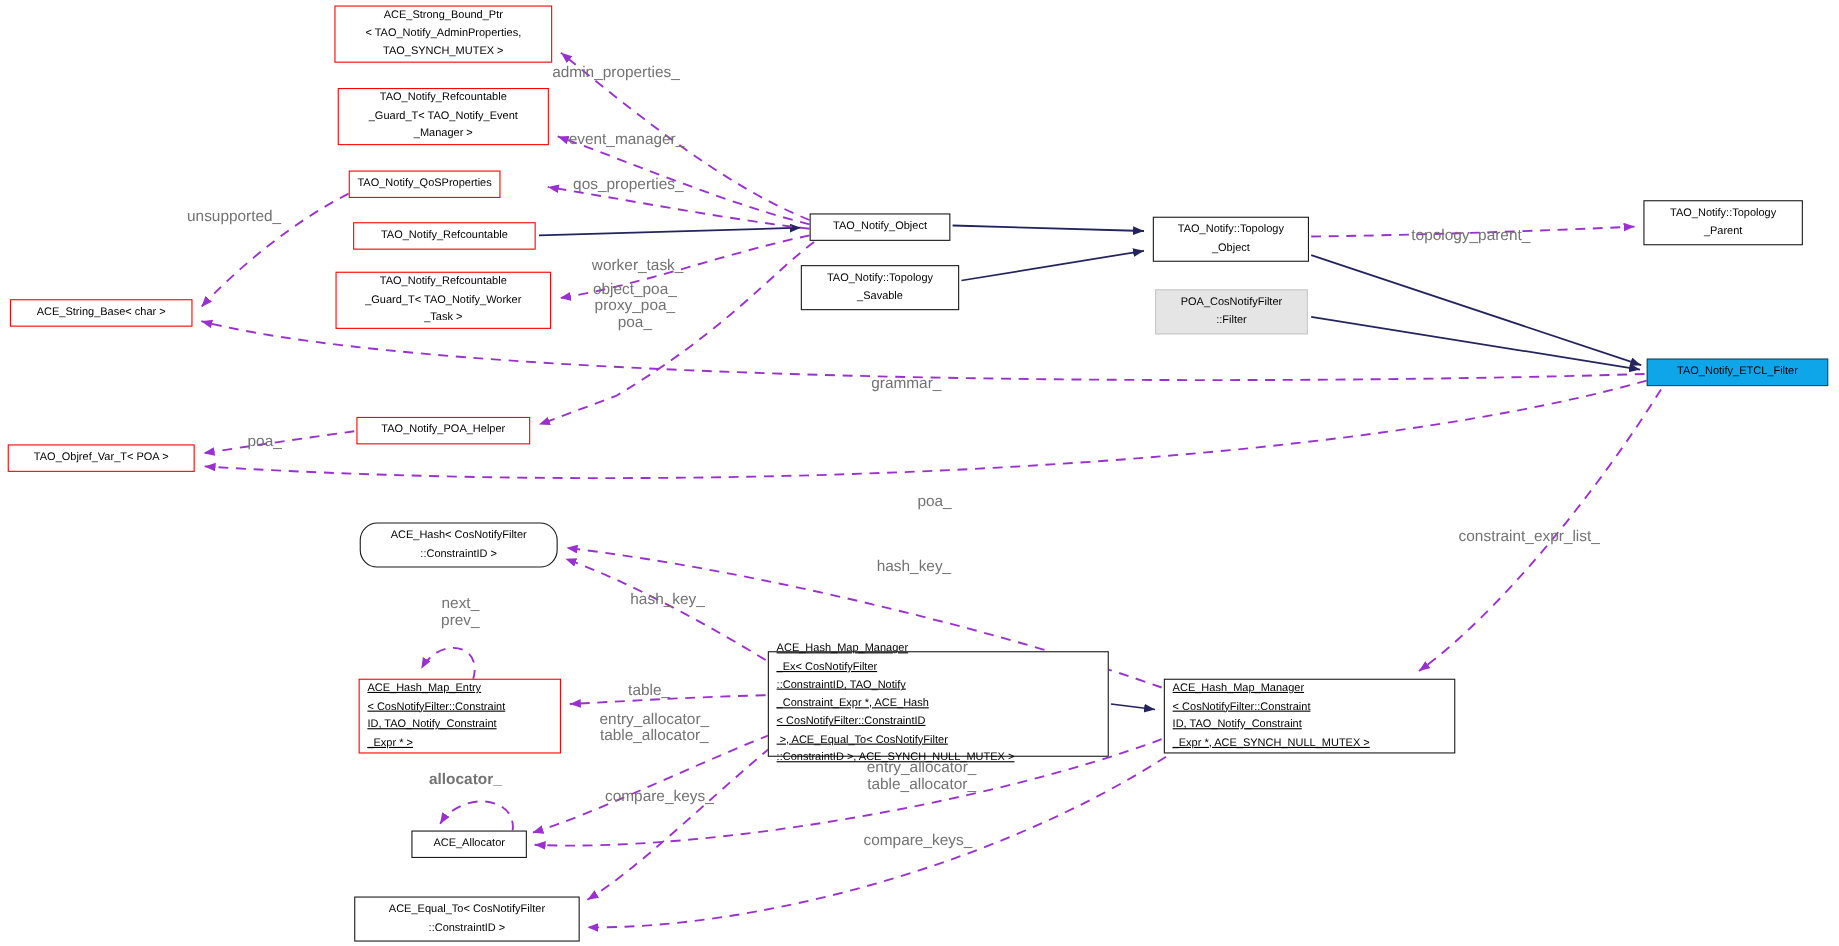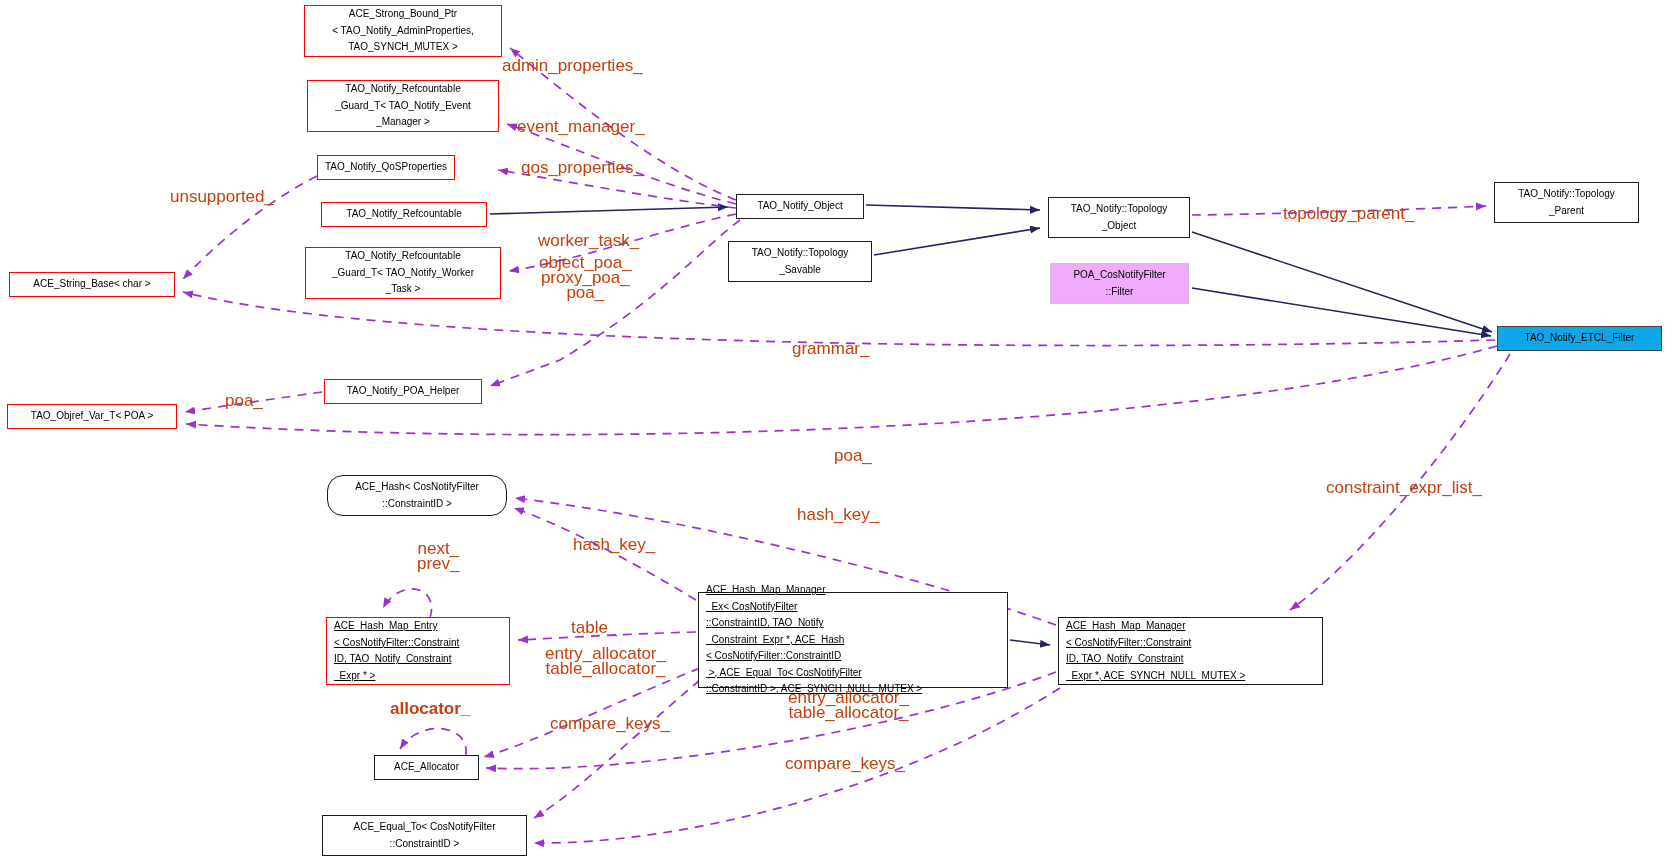--- a/index.html
+++ b/index.html
@@ -14,29 +14,29 @@
     text-align:center;
     font-size:10px;
     line-height:16.5px;
     color:#000;
     background:#ffffff;
     white-space:pre;
     padding:2px 4px;
   }
   .node.red{border:1.6px solid #ff0000;}
   .node.black{border:1.6px solid #1a1a1a;}
-  .node.gray{border:1.4px solid #c8c8c8;background:#f0abfc;}
+  .node.gray{border:1.4px solid #c8c8c8;background:#e5e5e5;}
   .node.hl{border:1.6px solid #404040;background:#0ea5e9;}
   .node.leftal{justify-content:flex-start;text-align:left;padding-left:7px;text-decoration:underline;}
 
   .elabel{
     position:absolute;
-    font-size:17px;
+    font-size:14px;
     line-height:15px;
-    color:#c2410c;
+    color:#737373;
     white-space:pre;
     text-align:center;
     background:transparent;
   }
 </style>
 </head>
 <body>
 
 <div id="canvas">
 
@@ -162,21 +162,21 @@
 proxy_poa_
 poa_</div>
   <div class="elabel" id="l5" style="left: 170px; top: 189px;">unsupported_</div>
   <div class="elabel" id="l6" style="left: 792px; top: 341px;">grammar_</div>
   <div class="elabel" id="l7" style="left: 225px; top: 393px;">poa_</div>
   <div class="elabel" id="l8" style="left: 834px; top: 448px;">poa_</div>
   <div class="elabel" id="l9" style="left: 1283px; top: 206px;">topology_parent_</div>
   <div class="elabel" id="l10" style="left: 1326px; top: 480px;">constraint_expr_list_</div>
   <div class="elabel" id="l11" style="left: 797px; top: 507px;">hash_key_</div>
   <div class="elabel" id="l12" style="left: 573px; top: 537px;">hash_key_</div>
-  <div class="elabel" id="l13" style="left: 401px; top: 541px; margin-left: 16px;">next_
+  <div class="elabel" id="l13" style="left: 401px; top: 541px;">next_
 prev_</div>
   <div class="elabel" id="l14" style="left: 571px; top: 620px;">table_</div>
   <div class="elabel" id="l15" style="left: 545px; top: 646px;">entry_allocator_
 table_allocator_</div>
   <div class="elabel" id="l16" style="left: 390px; top: 701px; font-weight: bold;">allocator_</div>
   <div class="elabel" id="l17" style="left: 550px; top: 716px;">compare_keys_</div>
   <div class="elabel" id="l18" style="left: 788px; top: 690px;">entry_allocator_
 table_allocator_</div>
   <div class="elabel" id="l19" style="left: 785px; top: 756px;">compare_keys_</div>
 

